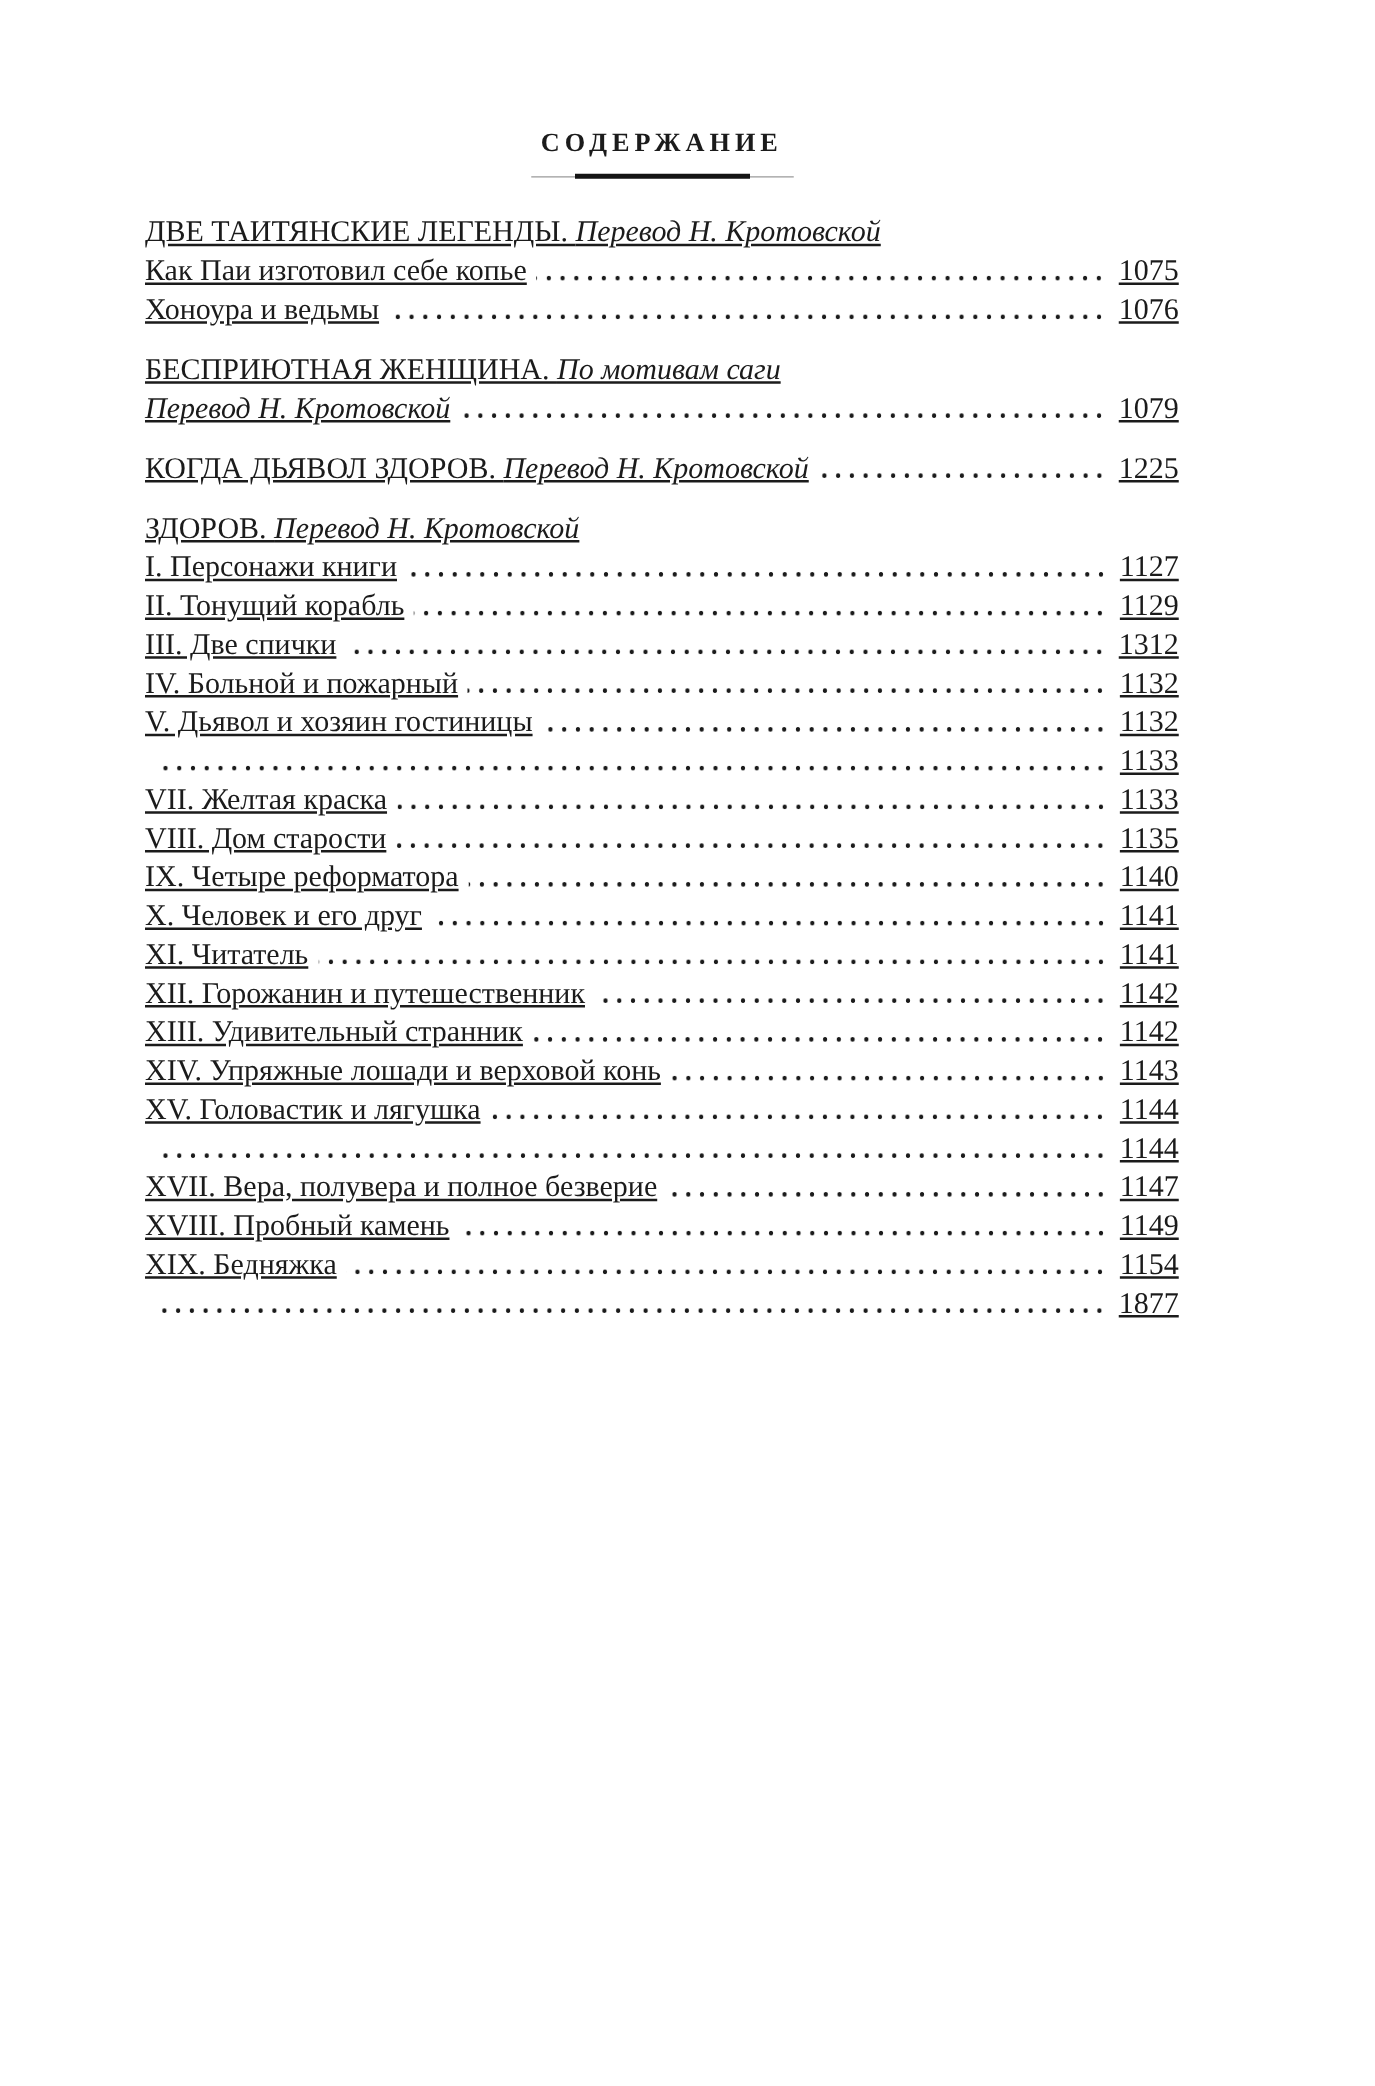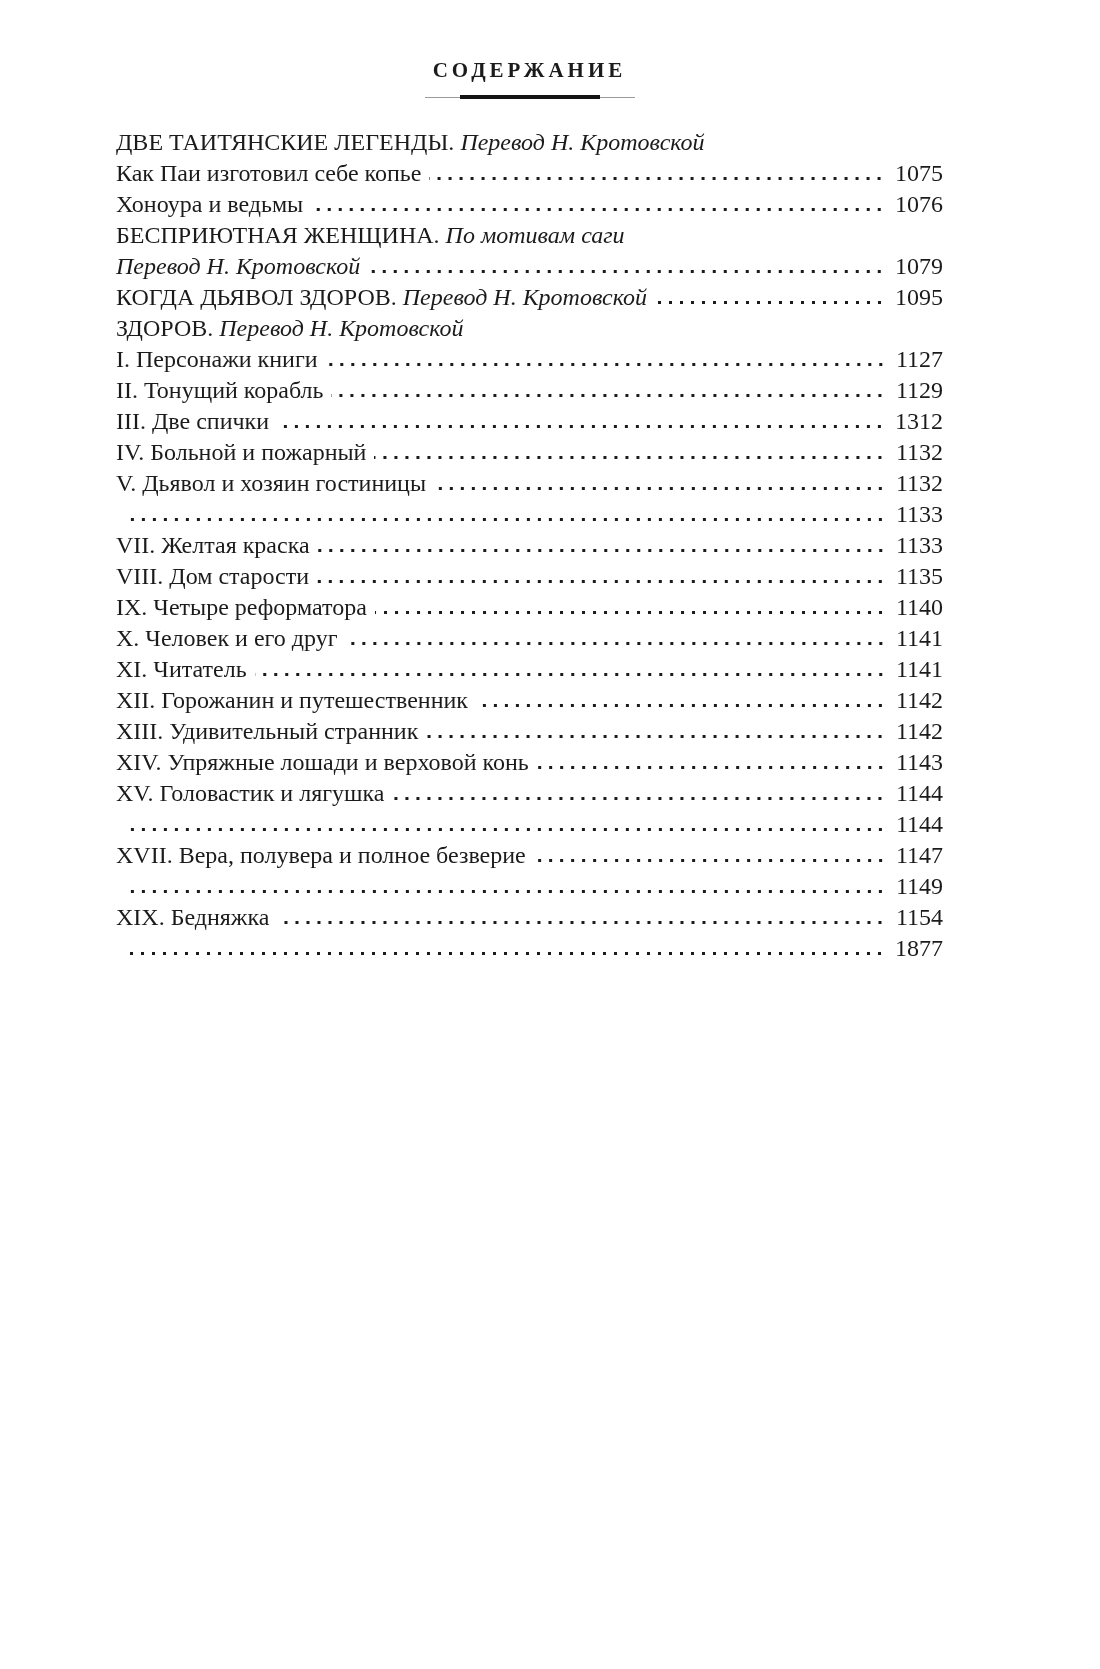--- a/index.html
+++ b/index.html
@@ -1,31 +1,31 @@
 <!DOCTYPE html>
 <html><head>
 <meta charset="utf-8">
 <style>
   html,body{margin:0;padding:0;}
   body{
     width:1100px;height:1669px;background:#ffffff;color:#1b1b1b;
     font-family:"Liberation Serif","DejaVu Serif",serif;
     -webkit-font-smoothing:antialiased;
   }
-  .page{padding:58px 0 0 116px;width:827px;}
+  .page{padding:102px 0 0 116px;width:827px;text-decoration:underline;}
   .title-block{text-align:center;}
   .book-title{
     font-size:21px;font-weight:bold;letter-spacing:4px;
     display:inline-block;
   }
   .rule{position:relative;width:210px;height:5px;margin:12px auto 0;}
   .rule .thin{position:absolute;left:0;right:0;top:2px;height:1px;background:#9a9a9a;}
   .rule .thick{position:absolute;left:35px;width:140px;top:0;height:4px;background:#141414;}
   .toc{margin-top:27px;font-size:24px;}
-  .toc-section{}
+  .toc-section{margin-top:17px;}
   .toc-section:first-child{margin-top:0;}
   .row{display:flex;align-items:baseline;line-height:31px;}
   .row .t{white-space:pre-wrap;}
   .part.italic{font-style:italic;}
   .leader{
     flex:1 1 auto;align-self:stretch;margin:0 10px 0 8px;min-width:20px;
     background-image:radial-gradient(circle,#1b1b1b 1.6px,transparent 2px);
     background-size:11px 5px;background-repeat:repeat-x;
     background-position:right 0 bottom 8px;
   }
@@ -65,21 +65,21 @@
         <div class="row entry">
           <span class="t"><span class="part italic">Перевод Н. Кротовской</span></span>
           <span class="leader"></span>
           <span class="pg">1079</span>
         </div>
       </section>
       <section class="toc-section">
         <div class="row heading">
           <span class="t"><span class="part caps">КОГДА ДЬЯВОЛ ЗДОРОВ. </span><span class="part italic">Перевод Н. Кротовской</span></span>
           <span class="leader"></span>
-          <span class="pg">1095</span>
+          <span class="pg">1225</span>
         </div>
       </section>
       <section class="toc-section">
         <div class="row heading">
           <span class="t"><span class="part caps">ЗДОРОВ. </span><span class="part italic">Перевод Н. Кротовской</span></span>
         </div>
         <div class="row entry">
           <span class="t"><span class="part normal">I. Персонажи книги</span></span>
           <span class="leader"></span>
           <span class="pg">1127</span>
@@ -156,20 +156,21 @@
         <div class="row entry">
           <span class="leader"></span>
           <span class="pg">1144</span>
         </div>
         <div class="row entry">
           <span class="t"><span class="part normal">XVII. Вера, полувера и полное безверие</span></span>
           <span class="leader"></span>
           <span class="pg">1147</span>
         </div>
         <div class="row entry">
+          <span class="t"><span class="part normal">XVIII. Пробный камень</span></span>
           <span class="leader"></span>
           <span class="pg">1149</span>
         </div>
         <div class="row entry">
           <span class="t"><span class="part normal">XIX. Бедняжка</span></span>
           <span class="leader"></span>
           <span class="pg">1154</span>
         </div>
         <div class="row entry">
           <span class="leader"></span>

